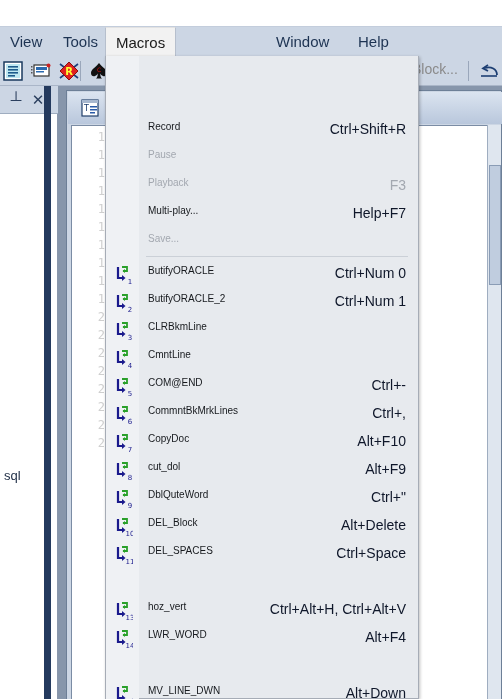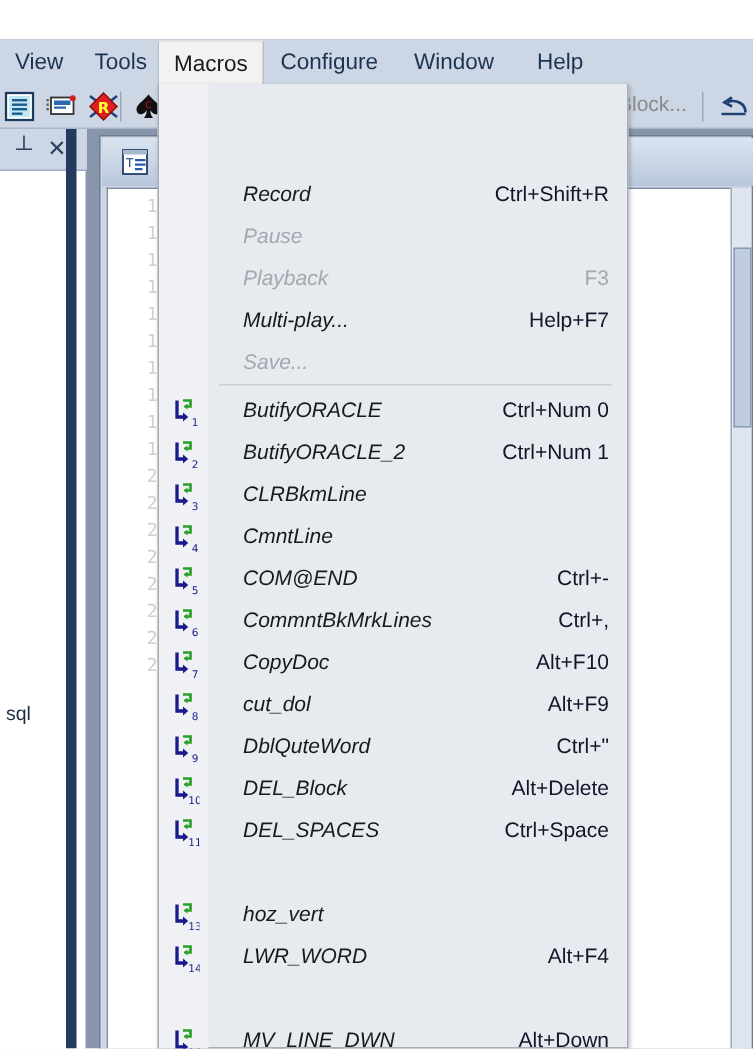--- a/index.html
+++ b/index.html
@@ -186,24 +186,23 @@
   .dd-gutter {
     position: absolute; left: 0; top: 0;
     width: 33px; height: 643px;
     background: #eff1f4;
   }
   .dd-item {
     position: absolute; left: 0;
     width: 312px; height: 28px;
   }
   .dd-label {
-    position: absolute; left: 56px; top: 5px;
-    font-size: 14px; color: #16191d;
+    position: absolute; left: 42px; top: 5px;
+    font-size: 10px; color: #16191d;
     white-space: nowrap;
-    font-style: italic;
   }
   .dd-label.disabled { color: #a3a8b0; }
   .dd-accel {
     position: absolute; right: 12px; top: 5px;
     font-size: 14px; color: #0f172a;
     white-space: nowrap;
   }
   .dd-accel.disabled { color: #a3a8b0; }
   .dd-sep {
     position: absolute; left: 40px;
@@ -217,21 +216,20 @@
 </style>
 </head>
 <body>
 
 <div id="app">
 
   <div class="menubar">
       <div class="menubar-item" style="left: 0px;">View</div>
       <div class="menubar-item" style="left: 53px;">Tools</div>
       <div class="menubar-item active" style="left: 105px;">Macros</div>
-      <div class="menubar-item" style="left: 177px;">Configure</div>
       <div class="menubar-item" style="left: 266px;">Window</div>
       <div class="menubar-item" style="left: 348px; text-align: right;">Help</div>
     </div>
 
   <div class="toolbar">
       <div class="tb-icon" style="left: 2px;"><svg width="22" height="22" viewBox="0 0 22 22">
           <rect x="2" y="2" width="18" height="18" fill="#ffffff" stroke="#1a3a5e" stroke-width="1.5"></rect>
           <rect x="4" y="4" width="14" height="14" fill="#bfe8f2"></rect>
           <rect x="6" y="6" width="10" height="1.6" fill="#1d5b8c"></rect>
           <rect x="6" y="9" width="10" height="1.6" fill="#1d5b8c"></rect>
@@ -461,20 +459,21 @@
       </div>
       <div class="dd-item" style="top: 540px;">
         <div class="dd-icon"><svg width="20" height="20" viewBox="0 0 20 20">
             <path d="M5 2 L5 13 L11 13" fill="none" stroke="#1a1a8c" stroke-width="2.2"></path>
             <path d="M9 10 L12.5 13 L9 16 Z" fill="#1a1a8c"></path>
             <path d="M9 2 L14 2 L14 6 L10 6" fill="none" stroke="#2aa02a" stroke-width="1.8"></path>
             <path d="M12 4 L9.5 6 L12 8 Z" fill="#2aa02a"></path>
             <text class="subnum" x="17" y="19" font-size="7" fill="#1a1a8c" text-anchor="middle" font-family="DejaVu Sans, sans-serif">13</text>
           </svg></div>
         <div class="dd-label">hoz_vert</div>
+        <div class="dd-accel">Ctrl+Alt+H, Ctrl+Alt+V</div>
       </div>
       <div class="dd-item" style="top: 568px;">
         <div class="dd-icon"><svg width="20" height="20" viewBox="0 0 20 20">
             <path d="M5 2 L5 13 L11 13" fill="none" stroke="#1a1a8c" stroke-width="2.2"></path>
             <path d="M9 10 L12.5 13 L9 16 Z" fill="#1a1a8c"></path>
             <path d="M9 2 L14 2 L14 6 L10 6" fill="none" stroke="#2aa02a" stroke-width="1.8"></path>
             <path d="M12 4 L9.5 6 L12 8 Z" fill="#2aa02a"></path>
             <text class="subnum" x="17" y="19" font-size="7" fill="#1a1a8c" text-anchor="middle" font-family="DejaVu Sans, sans-serif">14</text>
           </svg></div>
         <div class="dd-label">LWR_WORD</div>

